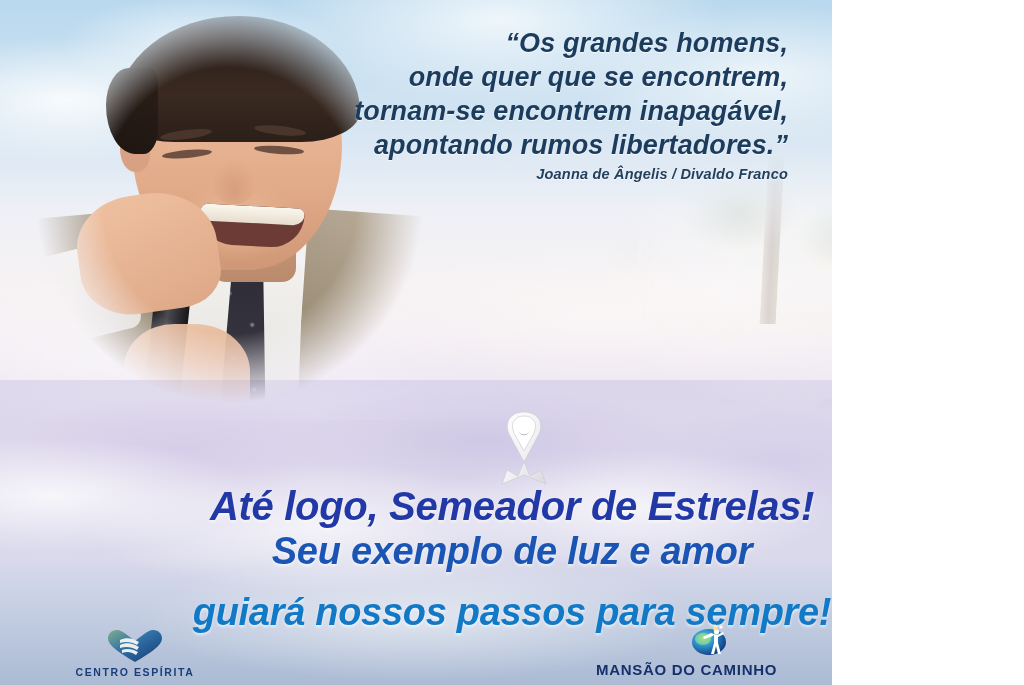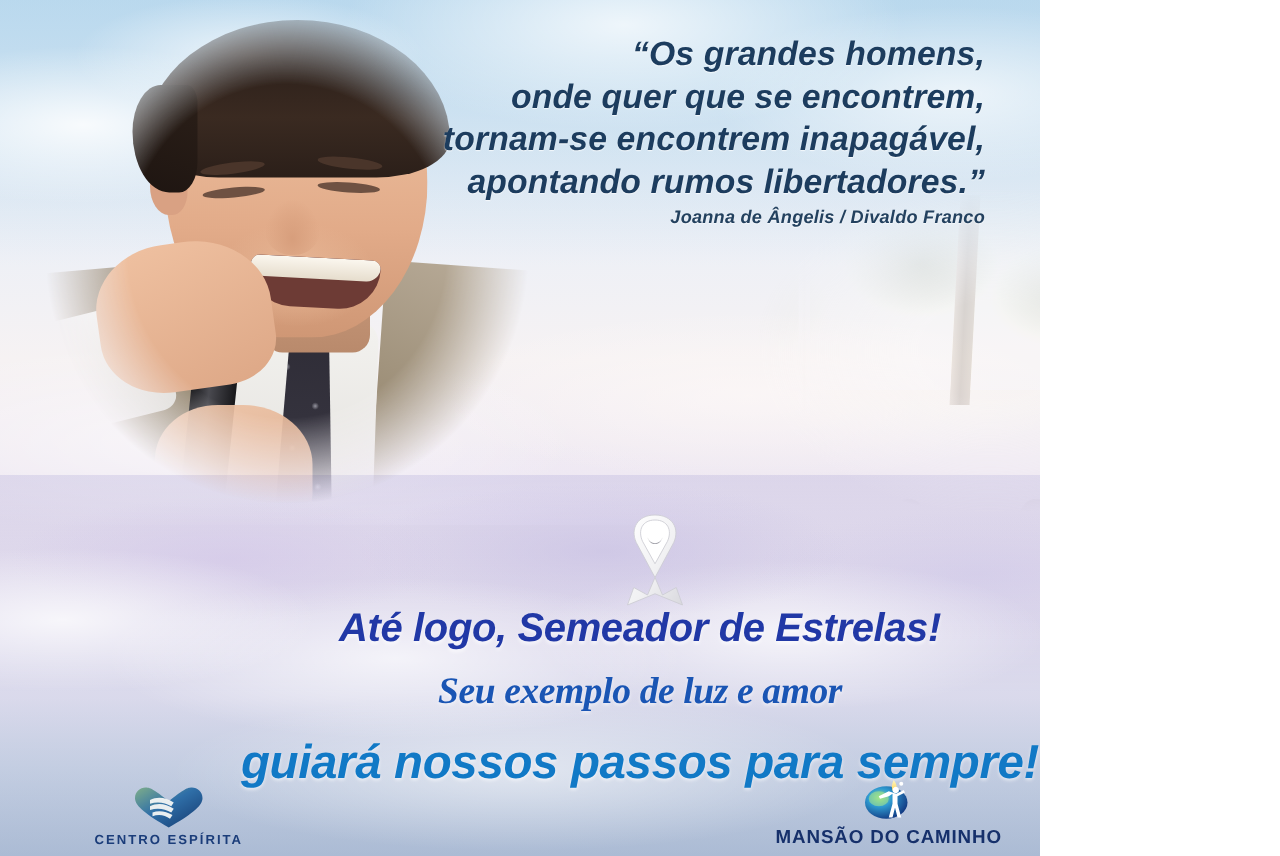--- a/index.html
+++ b/index.html
@@ -283,27 +283,27 @@
   .headline {
     position:absolute; left:0; top:486px; width:1024px;
     text-align:center;
   }
   .hl {
     font-style:italic; font-weight:bold;
     letter-spacing:-.3px;
     line-height:1.0;
     text-shadow:0 2px 3px rgba(255,255,255,.6);
   }
-  .hl1 { font-size:32px; color:#2138a6; }
-  .hl2 { font-size:30px; color:#1a55b4; margin-top:20px;font-family:Liberation Serif, serif; }
+  .hl1 { font-size:40px; color:#2138a6; }
+  .hl2 { font-size:38px; color:#1a55b4; margin-top:6px; }
   .hl3 { font-size:38px; color:#1179c6; margin-top:23px; }
 
   
   .footer-left  { position:absolute; left:20px;  bottom:6px; width:230px; text-align:center; }
-  .footer-right { position:absolute; right:6px; bottom:6px; width:230px; text-align:center; }
+  .footer-right { position:absolute; right:6px; bottom:6px; width:230px; }
 
   .logo-mark { display:block; margin:0 auto 3px; }
 
   .logo-l1 {
     font-size:10.5px; font-weight:bold; letter-spacing:1.6px;
     color:#1b3d7a; line-height:13px;
   }
   .logo-l2 {
     font-size:14.5px; font-weight:bold; letter-spacing:.9px;
     color:#14306a; line-height:17px;

